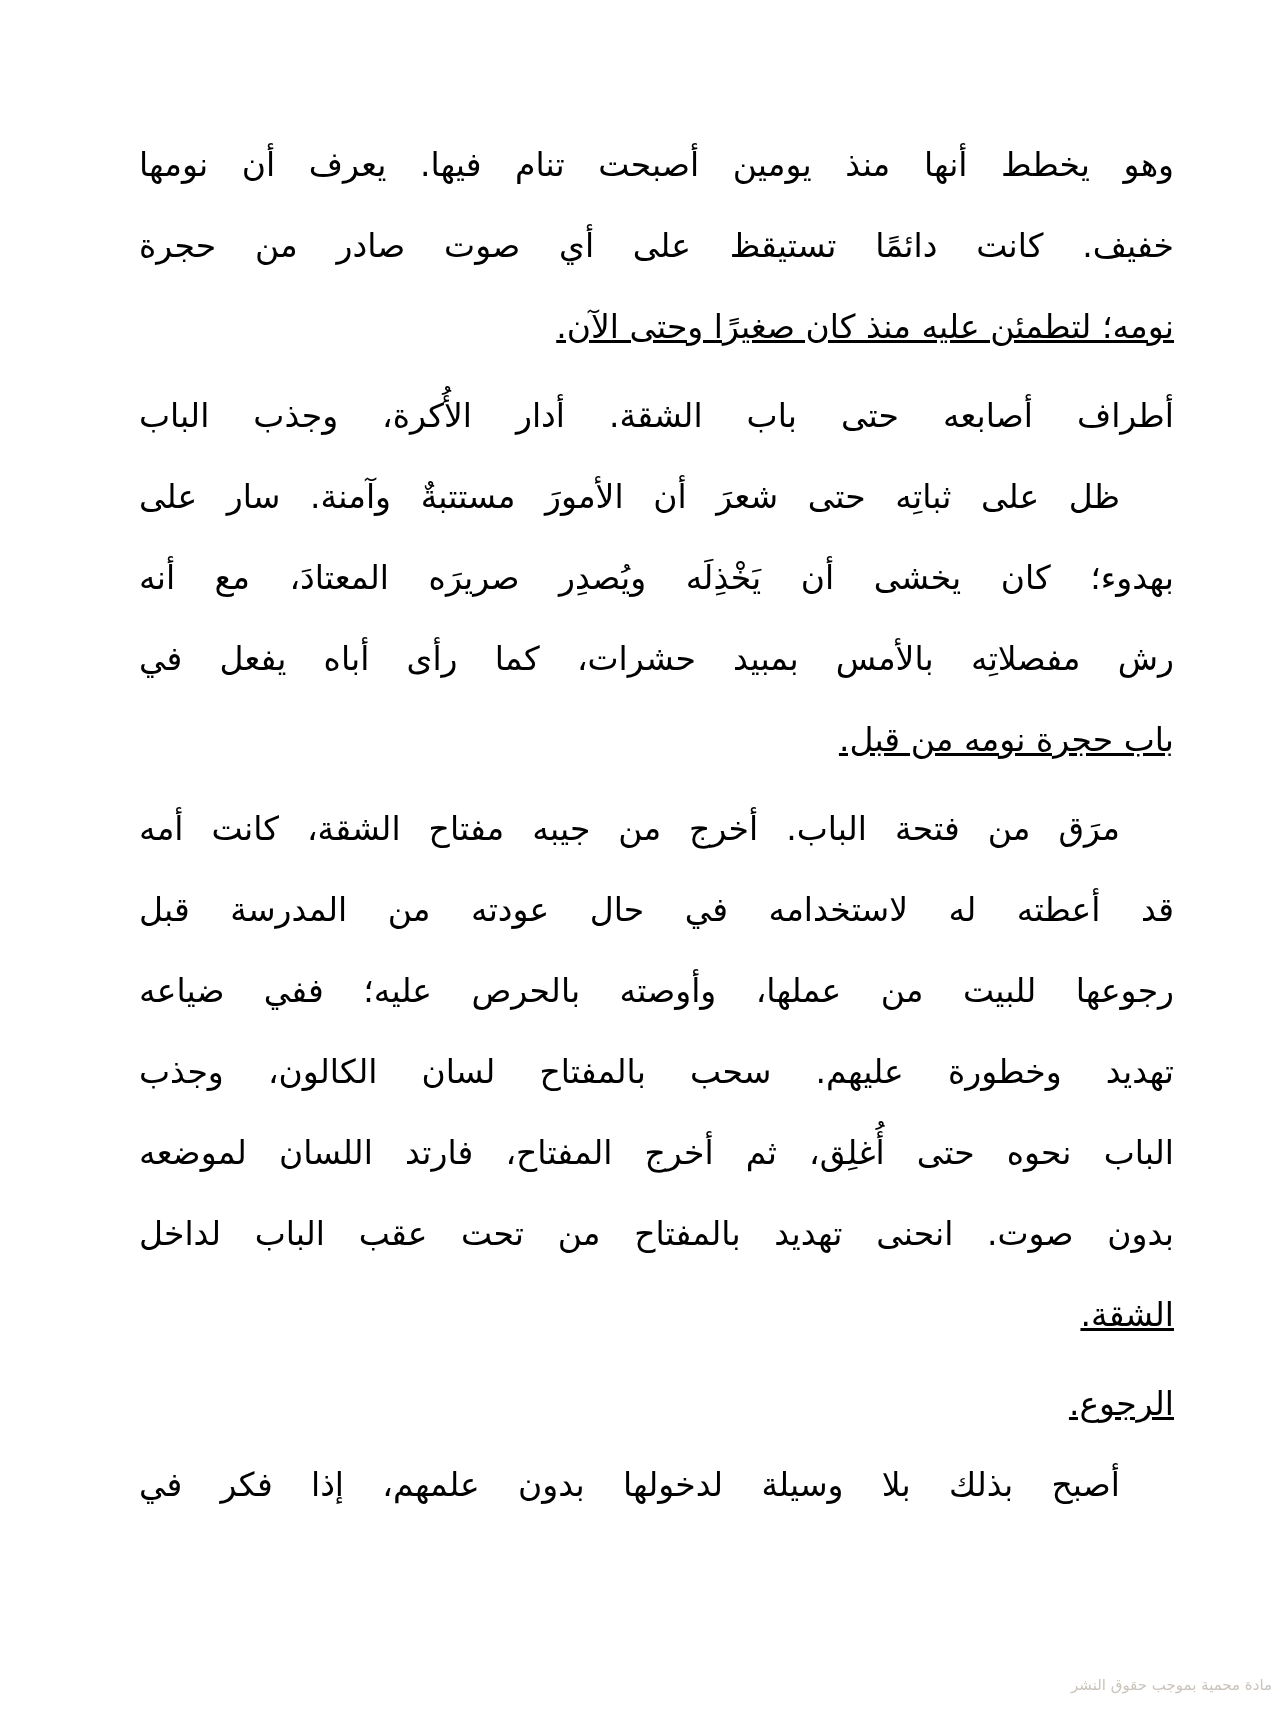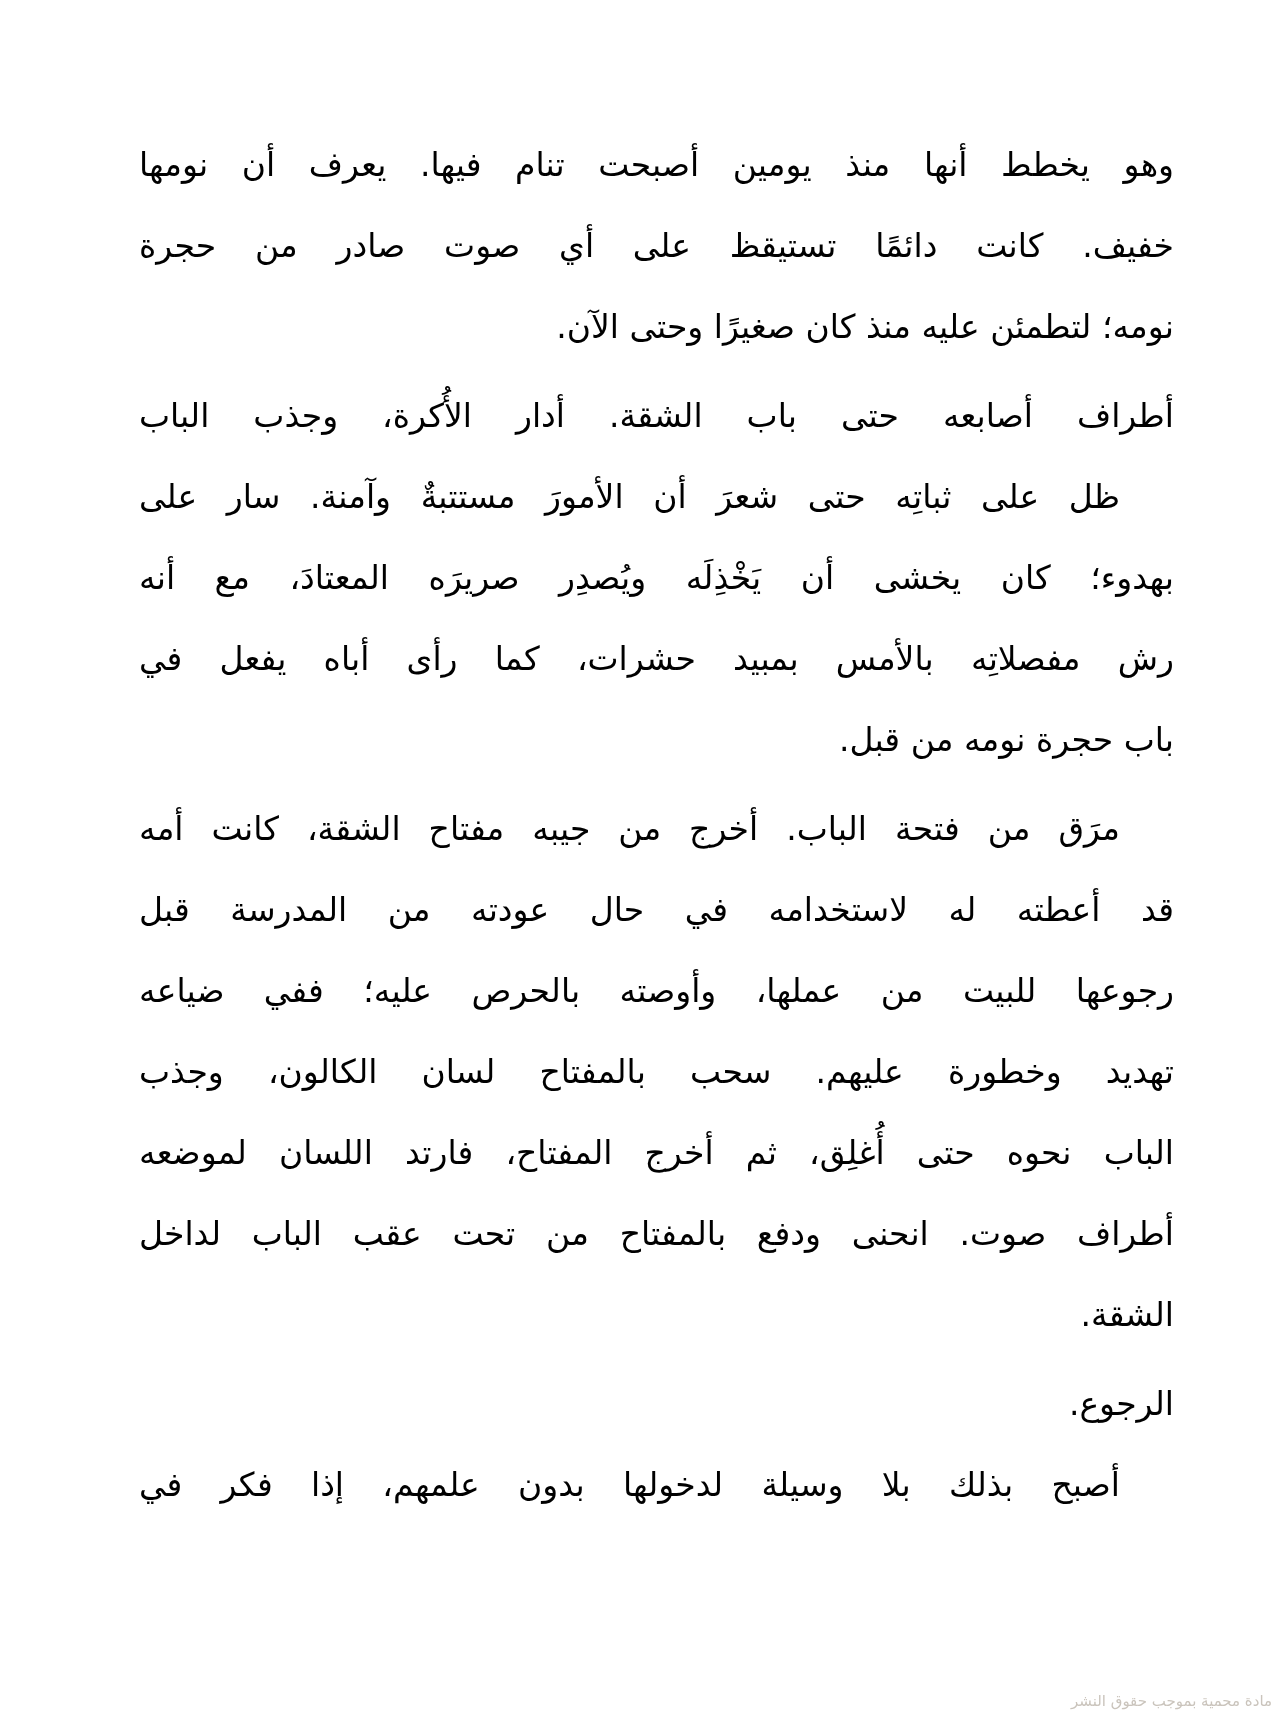--- a/index.html
+++ b/index.html
@@ -39,28 +39,29 @@
     margin-bottom: 0;
   }
   .line {
     text-align: justify;
     text-align-last: justify;
     white-space: normal;
   }
   .line.last {
     text-align: justify;
     text-align-last: right;
+    text-decoration: underline;
   }
   .line.indent {
     padding-right: 54px;
   }
   .watermark {
     position: absolute;
     right: 8px;
-    bottom: 2px;
+    bottom: 18px;
     direction: rtl;
     font-size: 15px;
     line-height: 1.2;
     font-family: "DejaVu Sans", sans-serif;
   }
 </style>
 </head>
 <body style="background: rgb(255, 255, 255);">
 
 <div class="page">
@@ -76,21 +77,21 @@
         <div class="line">بهدوء؛ كان يخشى أن يَخْذِلَه ويُصدِر صريرَه المعتادَ، مع أنه</div>
         <div class="line">رش مفصلاتِه بالأمس بمبيد حشرات، كما رأى أباه يفعل في</div>
         <div class="line last">باب حجرة نومه من قبل.</div>
       </div>
       <div class="paragraph">
         <div class="line indent">مرَق من فتحة الباب. أخرج من جيبه مفتاح الشقة، كانت أمه</div>
         <div class="line">قد أعطته له لاستخدامه في حال عودته من المدرسة قبل</div>
         <div class="line">رجوعها للبيت من عملها، وأوصته بالحرص عليه؛ ففي ضياعه</div>
         <div class="line">تهديد وخطورة عليهم. سحب بالمفتاح لسان الكالون، وجذب</div>
         <div class="line">الباب نحوه حتى أُغلِق، ثم أخرج المفتاح، فارتد اللسان لموضعه</div>
-        <div class="line">أطراف صوت. انحنى ودفع بالمفتاح من تحت عقب الباب لداخل</div>
+        <div class="line">بدون صوت. انحنى تهديد بالمفتاح من تحت عقب الباب لداخل</div>
         <div class="line last">الشقة.</div>
       </div>
       <div class="paragraph">
         <div class="line last">الرجوع.</div>
         <div class="line indent">أصبح بذلك بلا وسيلة لدخولها بدون علمهم، إذا فكر في</div>
       </div>
     </div>
   <div class="watermark" style="color: rgb(202, 196, 188);">مادة محمية بموجب حقوق النشر</div>
 </div>
 

